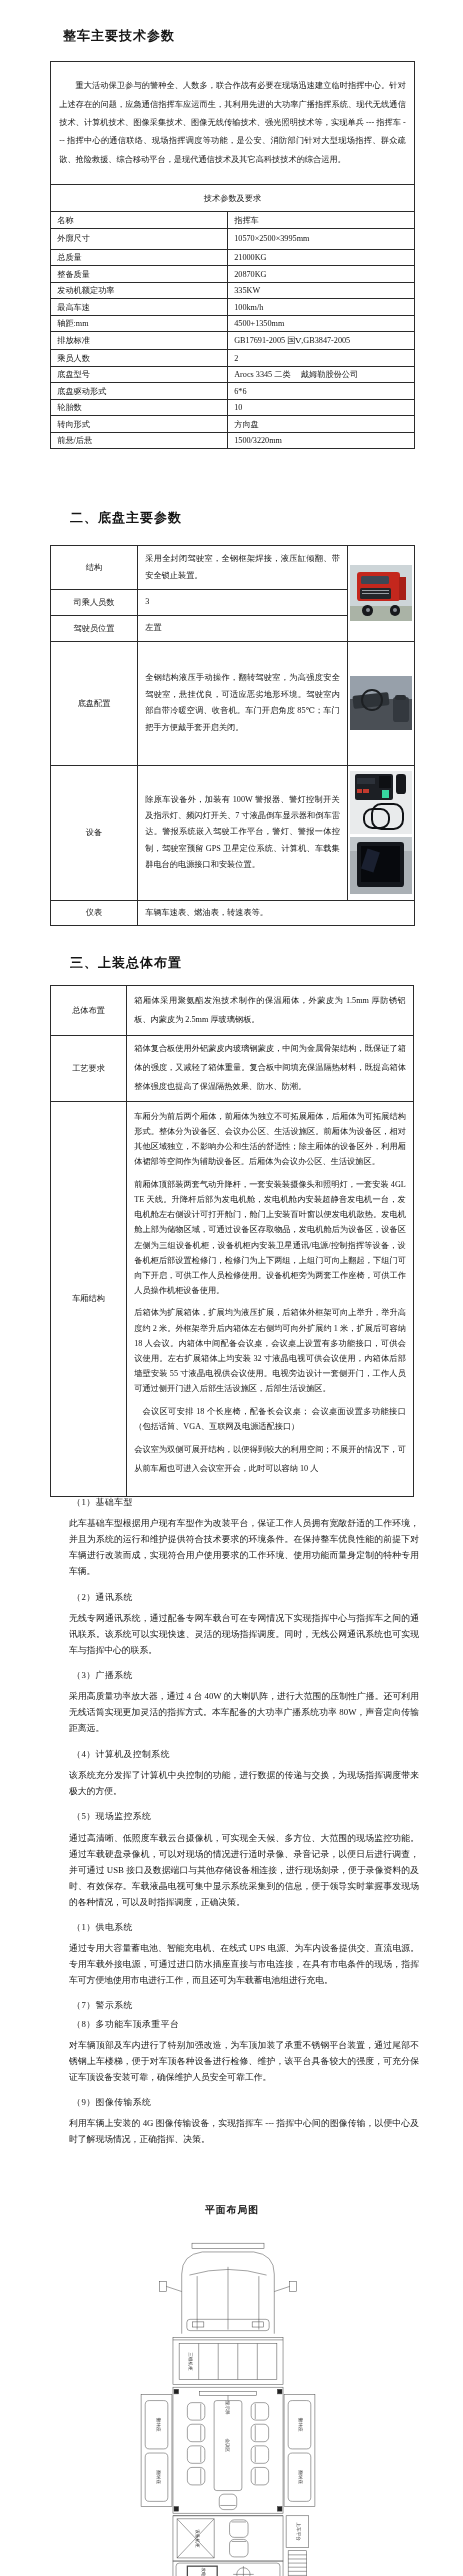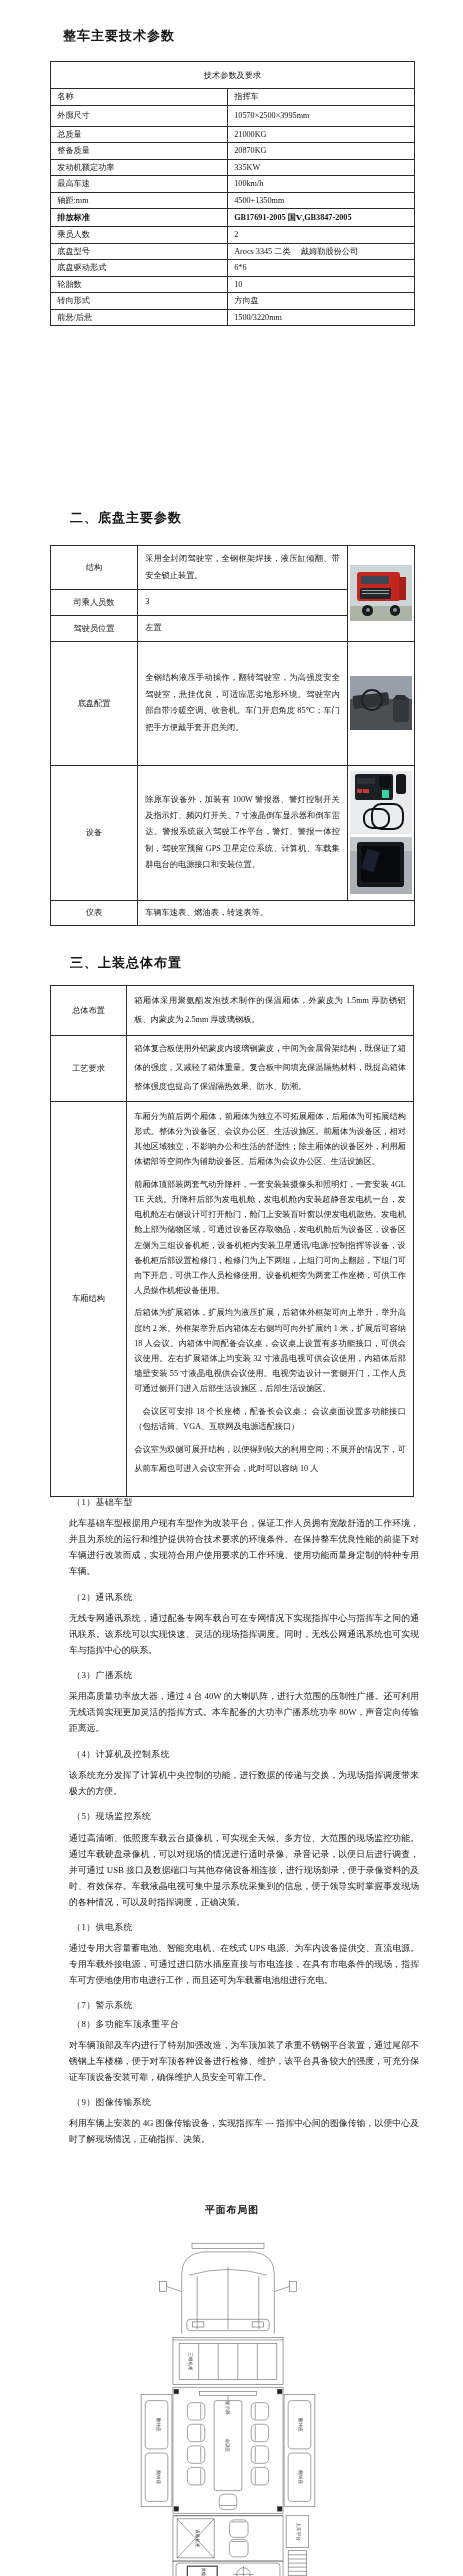--- a/index.html
+++ b/index.html
@@ -31,20 +31,25 @@
 <div class="page">
 
   <div class="abs sec-title" style="top:27px;left:63px;">整车主要技术参数</div>
 
   <table class="doc abs" style="top:61px;left:50px;">
     <colgroup>
         <col style="width:177px">
         <col style="width:187px">
       </colgroup>
     <tbody>
+        <tr>
+          <td colspan="2" class="intro-cell" style="height:112px;">
+            <span class="ind">重大活动保卫参与的警种全、人数多，联合作战有必要在现场迅速建立临时指挥中心。针对上述存在的问题，应急通信指挥车应运而生，其利用先进的大功率广播指挥系统、现代无线通信技术、计算机技术、图像采集技术、图像无线传输技术、强光照明技术等，实现单兵 --- 指挥车 --- 指挥中心的通信联络、现场指挥调度等功能，是公安、消防部门针对大型现场指挥、群众疏散、抢险救援、综合移动平台，是现代通信技术及其它高科技技术的综合运用。</span>
+          </td>
+        </tr>
     <tr>
           <td colspan="2" class="hdr-cell" style="height:24px;">技术参数及要求</td>
         </tr>
     <tr style="height:16.5px;">
           <td class="lbl">名称</td>
           <td class="val">指挥车</td>
         </tr>
     <tr style="height:21px;">
           <td class="lbl">外廓尺寸</td>
           <td class="val">10570×2500×3995mm</td>
@@ -62,21 +67,21 @@
           <td class="val">335KW</td>
         </tr>
     <tr style="height:16.5px;">
           <td class="lbl">最高车速</td>
           <td class="val">100km/h</td>
         </tr>
     <tr style="height:16.5px;">
           <td class="lbl">轴距:mm</td>
           <td class="val">4500+1350mm</td>
         </tr>
-    <tr style="height:18px;font-weight:bold;">
+    <tr style="height:18px;">
           <td class="lbl">排放标准</td>
           <td class="val">GB17691-2005 国Ⅴ,GB3847-2005</td>
         </tr>
     <tr style="height:16.5px;">
           <td class="lbl">乘员人数</td>
           <td class="val">2</td>
         </tr>
     <tr style="height:16.5px;">
           <td class="lbl">底盘型号</td>
           <td class="val">Arocs 3345 二类　 戴姆勒股份公司</td>

